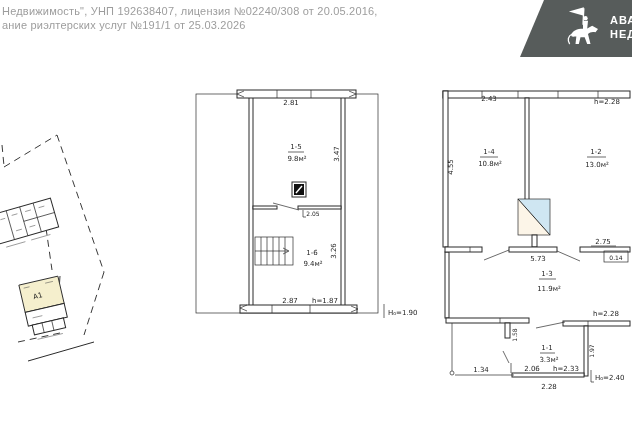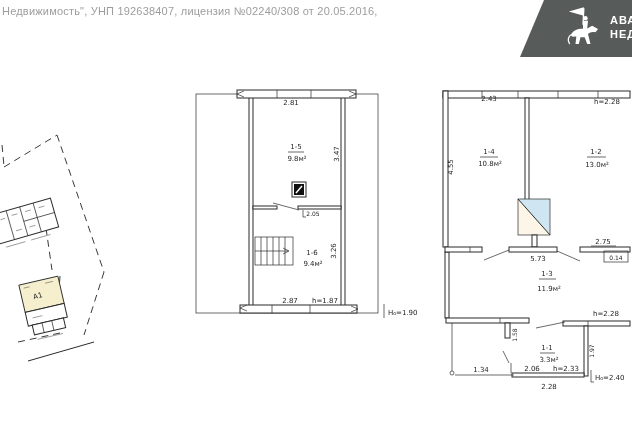--- a/index.html
+++ b/index.html
@@ -22,20 +22,21 @@
   svg.plans .dash{stroke:#3a3a3a;stroke-width:1;fill:none;stroke-dasharray:7 5;}
   svg.plans .micro{stroke:#4a4a4a;stroke-width:.5;}
 </style>
 </head>
 <body>
 
 <div class="page">
 
   <div class="header">
     <div>Недвижимость", УНП 192638407, лицензия №02240/308 от 20.05.2016,</div>
+    <div>ание риэлтерских услуг №191/1 от 25.03.2026</div>
   </div>
 
   <div class="logo">
     <svg width="50" height="50" viewBox="0 0 60 56">
       <g stroke="#ffffff" stroke-width="1.6" fill="none">
         <line x1="31" y1="3" x2="30" y2="23"></line>
       </g>
       <polygon points="31,2 13,7 31,12" fill="#ffffff"></polygon>
       <circle cx="33" cy="15" r="2.6" fill="#ffffff"></circle>
       <polygon points="30,18 36,18 35,28 30,28" fill="#ffffff"></polygon>

